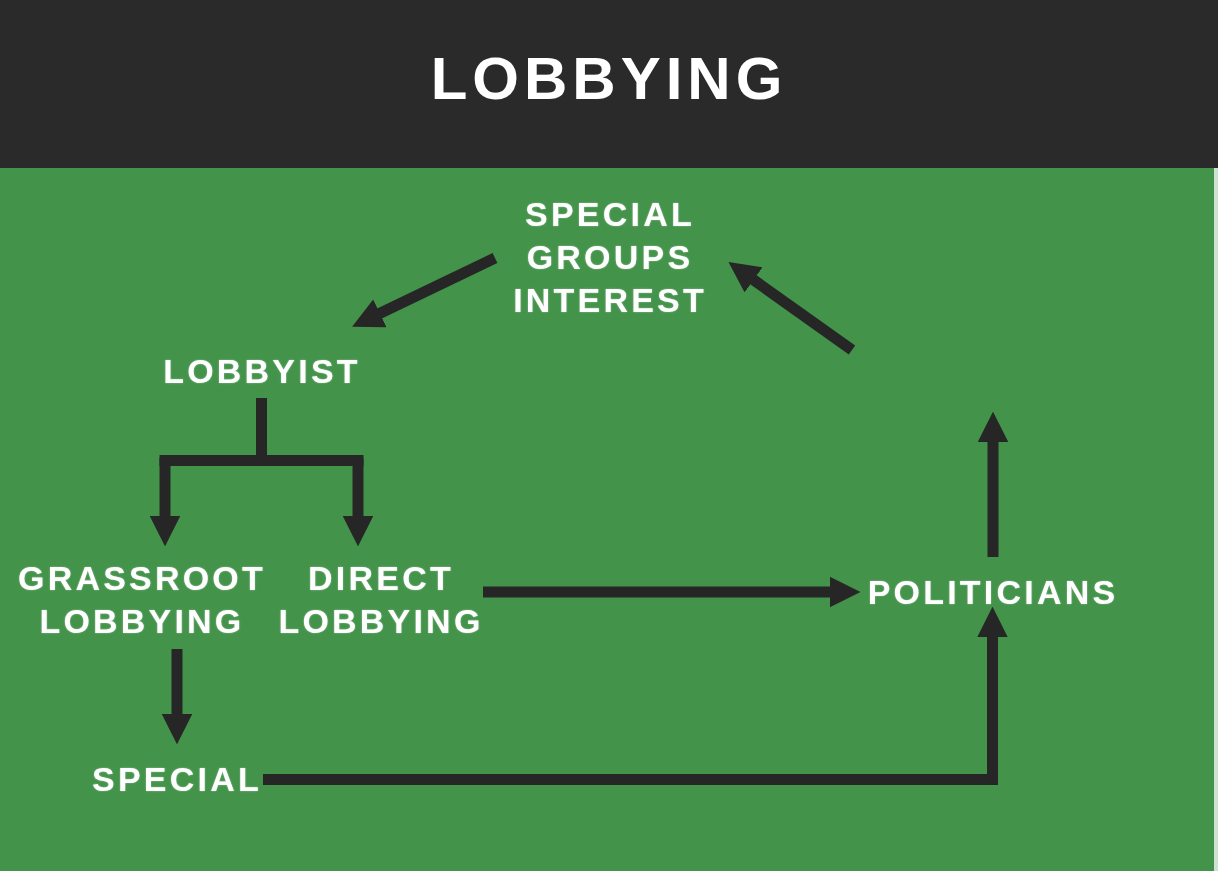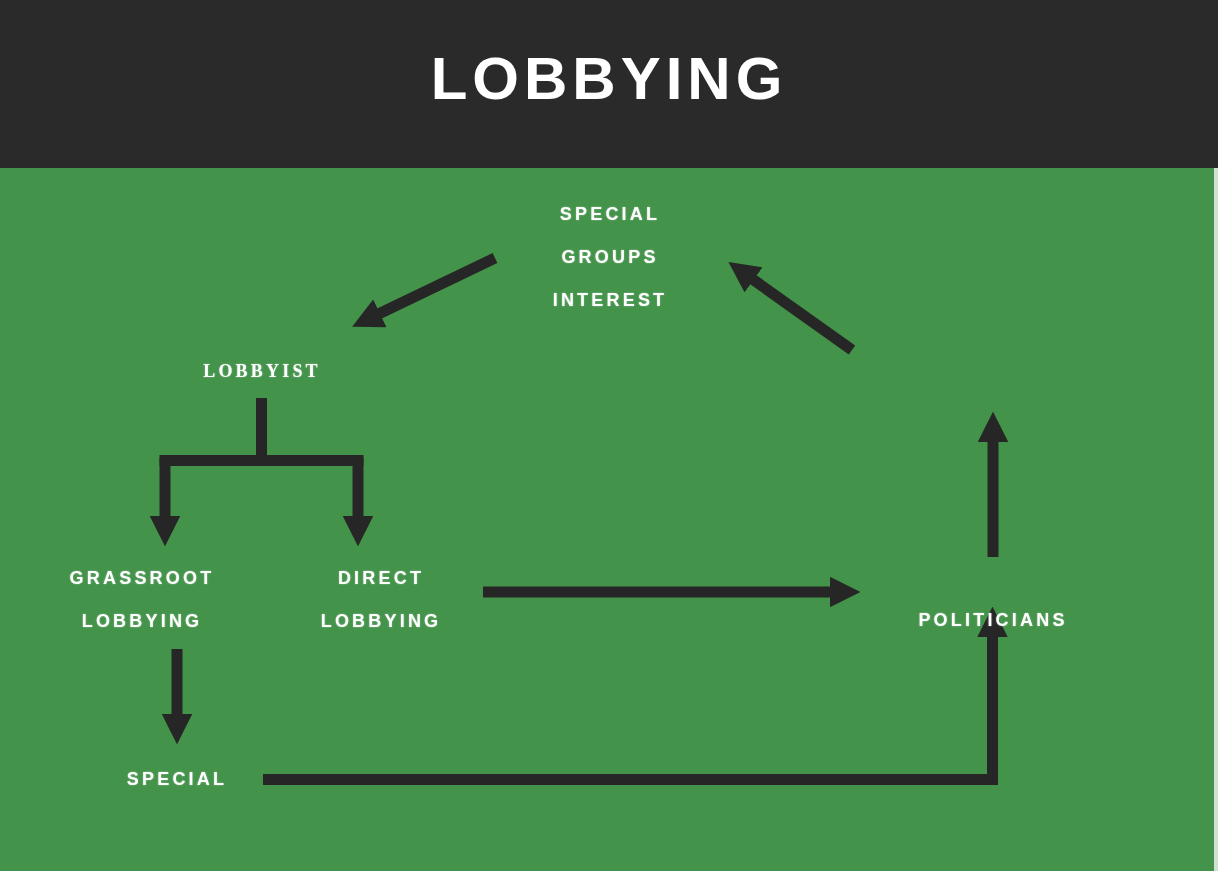--- a/index.html
+++ b/index.html
@@ -59,21 +59,21 @@
     stroke: var(--arrow);
     stroke-width: 11;
     fill: none;
   }
   .cap-square { stroke-linecap: square; }
   .arrowhead-fill { fill: var(--arrow); }
   .node {
     position: absolute;
     transform: translate(-50%, -50%);
     color: var(--text);
-    font-size: 18px;
+    font-size: 34px;
     font-weight: bold;
     letter-spacing: 3.2px;
     line-height: 43px;
     text-align: center;
     white-space: nowrap;
     text-shadow: 0 0 2px rgba(255,255,255,0.45);
   }
 </style>
 </head>
 <body>
@@ -114,36 +114,36 @@
 
     <path class="arrow" d="M263,779.5 L992.5,779.5 L992.5,622" marker-end="url(#ah)"></path>
   </svg>
 
   <div class="node" style="left:610px; top:257px;">
     <div>SPECIAL</div>
     <div>GROUPS</div>
     <div>INTEREST</div>
   </div>
 
-  <div class="node" style="left:262px; top:371px;font-family:Liberation Serif, serif;">
+  <div class="node" style="left:262px; top:371px;">
     <div>LOBBYIST</div>
   </div>
 
 
   <div class="node" style="left:142px; top:600px;">
     <div>GRASSROOT</div>
     <div>LOBBYING</div>
   </div>
 
   <div class="node" style="left:381px; top:600px;">
     <div>DIRECT</div>
     <div>LOBBYING</div>
   </div>
 
-  <div class="node" style="left:993px; top:592px;margin-top:28px;">
+  <div class="node" style="left:993px; top:592px;">
     <div>POLITICIANS</div>
   </div>
 
   <div class="node" style="left:177px; top:779px;">
     <div>SPECIAL</div>
   </div>
 
 </div>
 
 </body></html>

